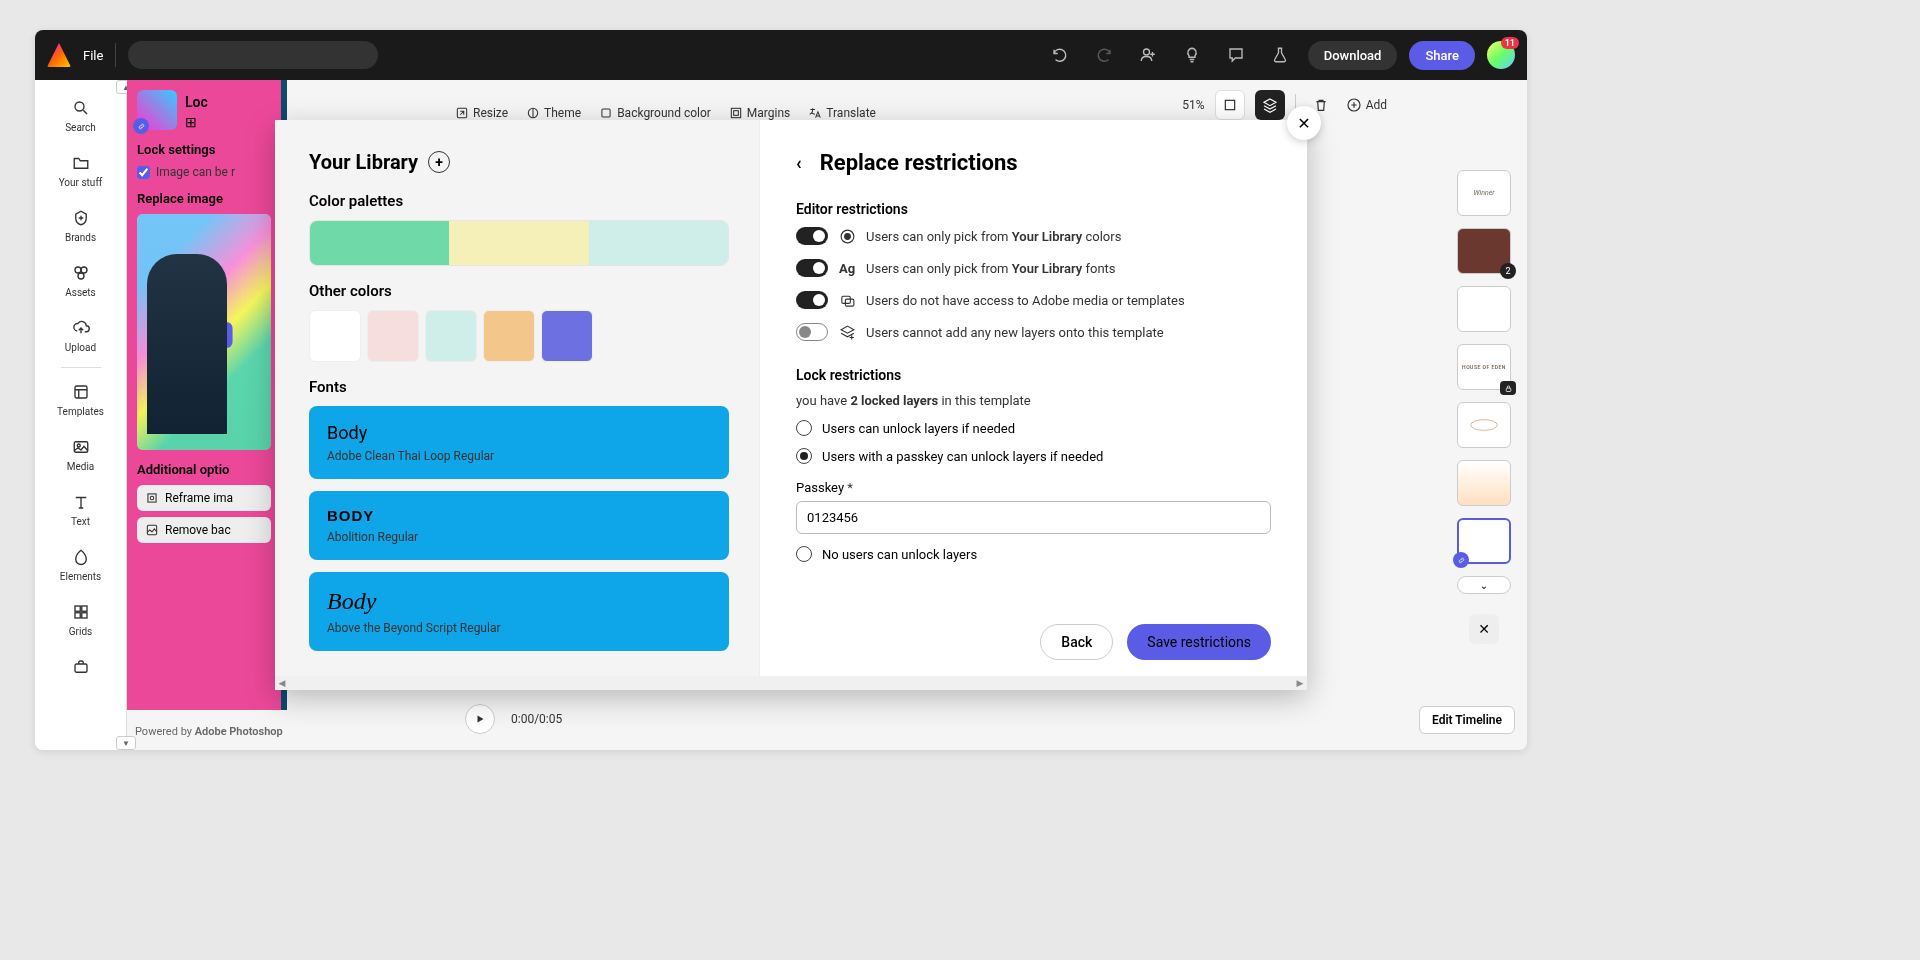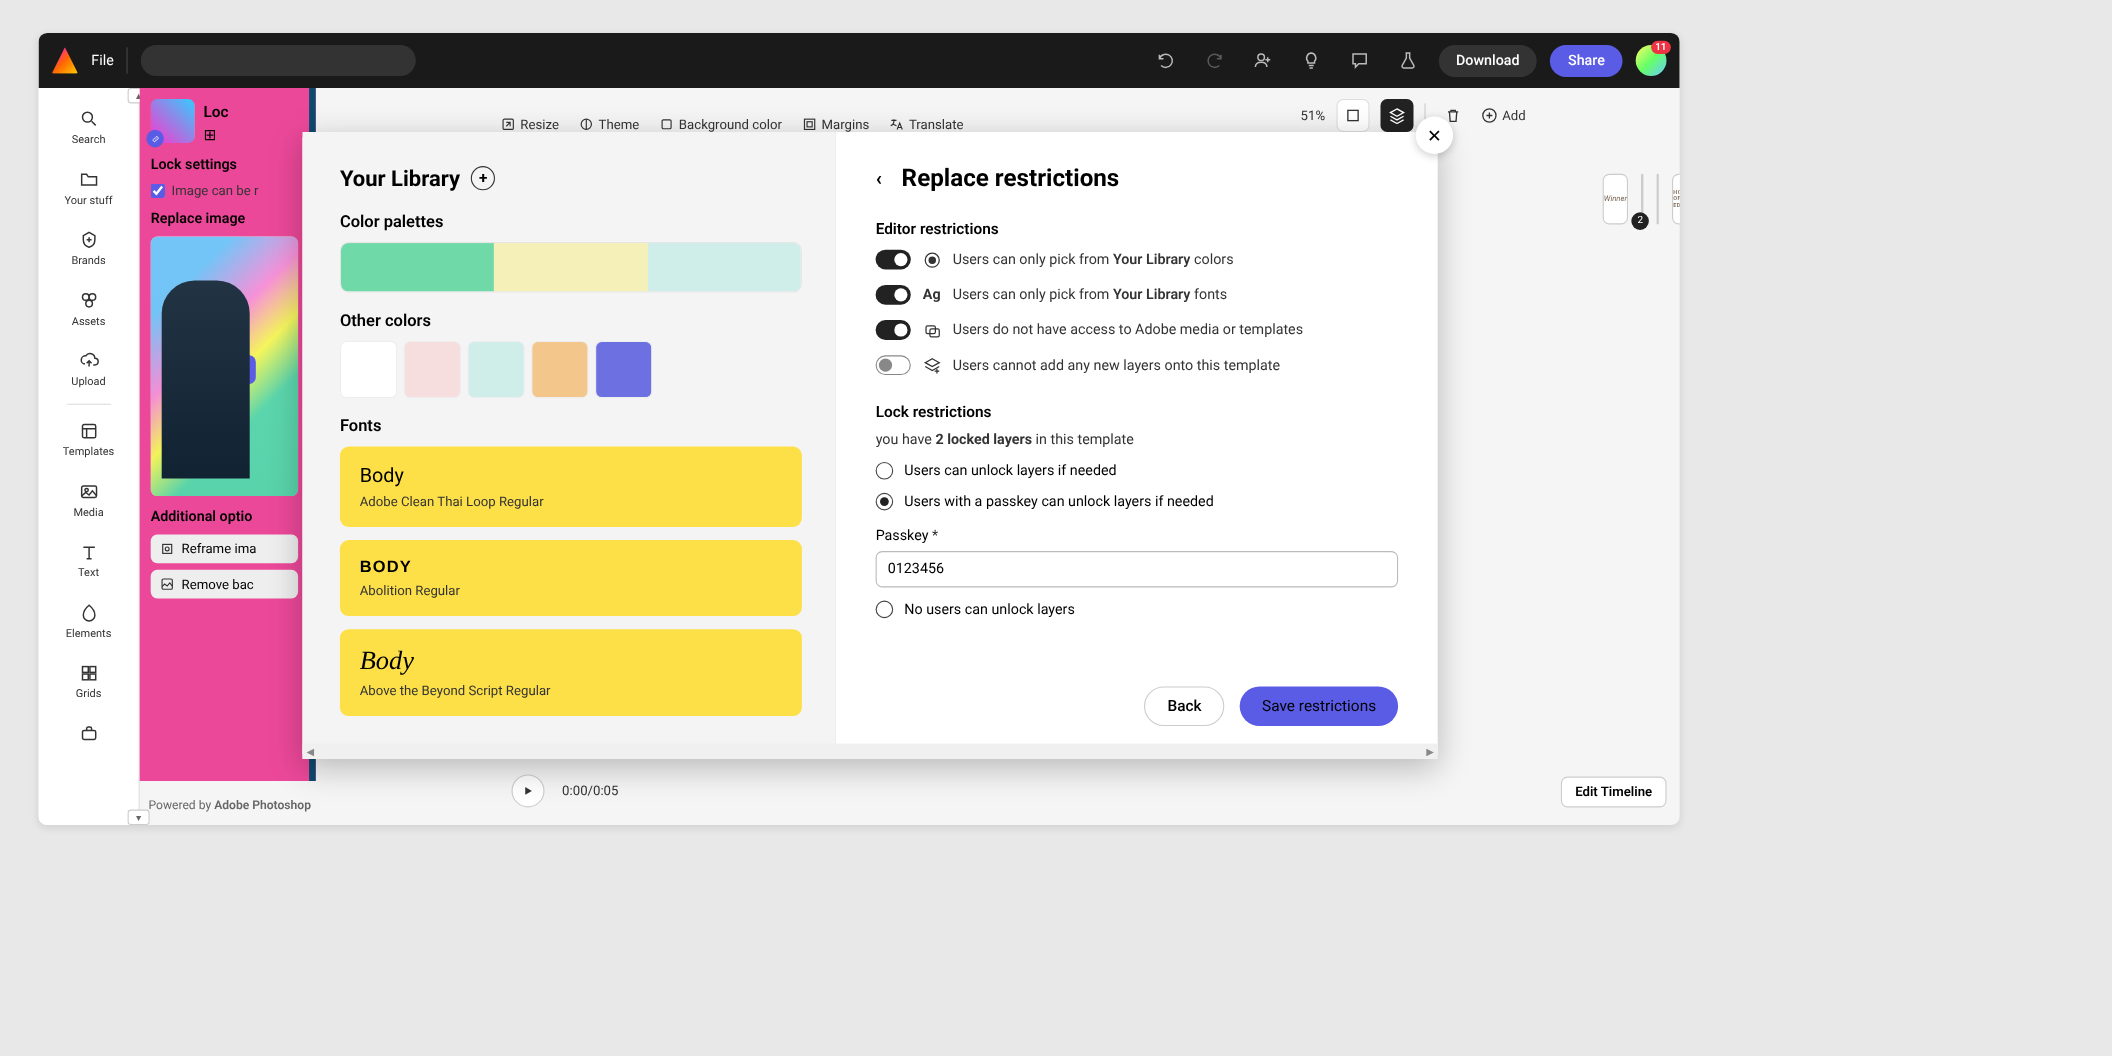--- a/index.html
+++ b/index.html
@@ -51,41 +51,41 @@
 .sq-btn{width:30px;height:30px;border-radius:6px;display:flex;align-items:center;justify-content:center;background:#fff;border:1px solid #ddd}
 .sq-btn.dark{background:#222;border:none}
 .sq-btn svg{width:16px;height:16px;stroke:#333;fill:none;stroke-width:1.8}
 .sq-btn.dark svg{stroke:#fff}
 .add-btn{display:flex;gap:4px;align-items:center;font-size:12px;color:#333}
 .timeline{position:absolute;left:430px;bottom:16px;display:flex;align-items:center;gap:16px}
 .play-btn{width:30px;height:30px;border-radius:50%;background:#fff;border:1px solid #ccc;display:flex;align-items:center;justify-content:center}
 .play-btn svg{width:12px;height:12px;fill:#333}
 .time-txt{font-size:12px;color:#333}
 .edit-tl{position:absolute;right:12px;bottom:16px;background:#fff;border:1px solid #ccc;padding:6px 12px;border-radius:6px;font-size:12px;font-weight:600}
-.thumb-strip{position:absolute;right:16px;top:128px;width:54px;display:flex;flex-direction:row;gap:12px}
+.thumb-strip{position:absolute;right:16px;top:140px;width:54px;display:flex;flex-direction:column;gap:12px}
 .th{width:54px;height:46px;border-radius:6px;background:#fff;border:1px solid #ccc;position:relative;display:flex;align-items:center;justify-content:center;font-size:7px;color:#765;font-style:italic}
 .th.sel{border:2px solid #5a5ce5}
 .th .badge-n{position:absolute;right:-6px;bottom:-6px;width:16px;height:16px;background:#222;color:#fff;border-radius:50%;font-size:9px;display:flex;align-items:center;justify-content:center;font-style:normal}
 .th .lock-b{position:absolute;right:-6px;bottom:-6px;width:16px;height:14px;background:#222;border-radius:4px;display:flex;align-items:center;justify-content:center}
 .th .lock-b svg,.th .link-b svg{width:9px;height:9px;stroke:#fff;fill:none;stroke-width:2}
 .th .link-b{position:absolute;left:-6px;bottom:-6px;width:16px;height:16px;background:#5a5ce5;border-radius:50%;display:flex;align-items:center;justify-content:center}
 .th-exp{width:54px;height:18px;border-radius:9px;background:#fff;border:1px solid #ccc;display:flex;align-items:center;justify-content:center;font-size:10px}
 .th-close{width:30px;height:30px;border-radius:6px;background:#eee;display:flex;align-items:center;justify-content:center;margin:8px auto 0;font-size:14px}
 .overlay{position:absolute;inset:90px 220px 60px 240px;background:#fff;border-radius:6px;box-shadow:0 8px 30px rgba(0,0,0,0.25);display:flex}
 .ov-left{width:47%;border-right:1px solid #eee;background:#f4f4f4;padding:30px 30px 20px 34px;overflow-y:auto;position:relative}
 .ov-left::-webkit-scrollbar,.ov-right::-webkit-scrollbar{width:10px}
 .ov-left::-webkit-scrollbar-thumb,.ov-right::-webkit-scrollbar-thumb{background:#ccc;border-radius:5px}
 .lib-title{font-size:20px;font-weight:700;display:flex;align-items:center;gap:10px;margin-bottom:18px}
 .plus-circ{width:22px;height:22px;border:1.5px solid #333;border-radius:50%;display:flex;align-items:center;justify-content:center;font-size:14px;cursor:pointer}
 .sub-h{font-size:15px;font-weight:600;margin:16px 0 10px}
 .palette{display:flex;border-radius:8px;overflow:hidden;height:46px;border:1px solid #e5e5e5}
 .pal-c{flex:1}
 .swatches{display:flex;gap:6px;flex-wrap:wrap}
 .sw{width:52px;height:52px;border-radius:6px;border:1px solid #eee}
-.font-card{background:#fde047;border-radius:8px;padding:16px 18px;margin-bottom:12px}
+.font-card{background:#0ea5e9;border-radius:8px;padding:16px 18px;margin-bottom:12px}
 .font-prev{font-size:18px;margin-bottom:6px}
 .font-name{font-size:12px;color:#333}
 .fp-abolition{font-family:Impact,sans-serif;text-transform:uppercase;font-weight:700;letter-spacing:1px;font-size:15px}
 .fp-script{font-family:"Brush Script MT",cursive;font-size:24px;font-style:italic}
 .ov-right{flex:1;padding:30px 36px;overflow-y:auto;position:relative;display:flex;flex-direction:column}
 .tr-title{font-size:22px;font-weight:700;display:flex;align-items:center;gap:18px;margin-bottom:22px}
 .back-ch{font-size:18px;cursor:pointer}
 .sec-h{font-size:14px;font-weight:600;margin:4px 0 10px}
 .tog-row{display:flex;align-items:center;gap:10px;margin-bottom:14px;font-size:13px;color:#333}
 .toggle{width:32px;height:18px;border-radius:9px;position:relative;cursor:pointer;flex-shrink:0}

